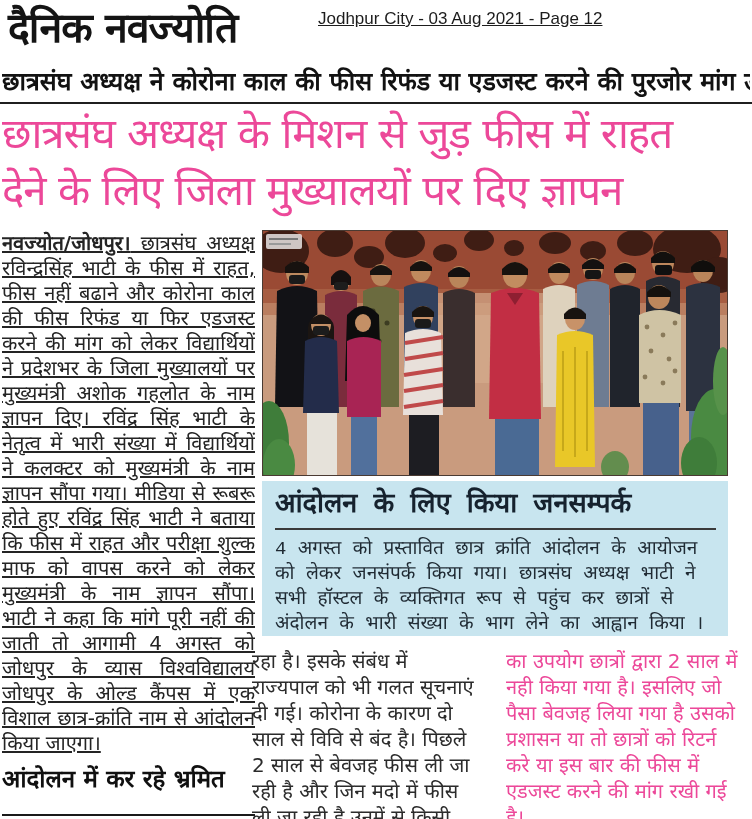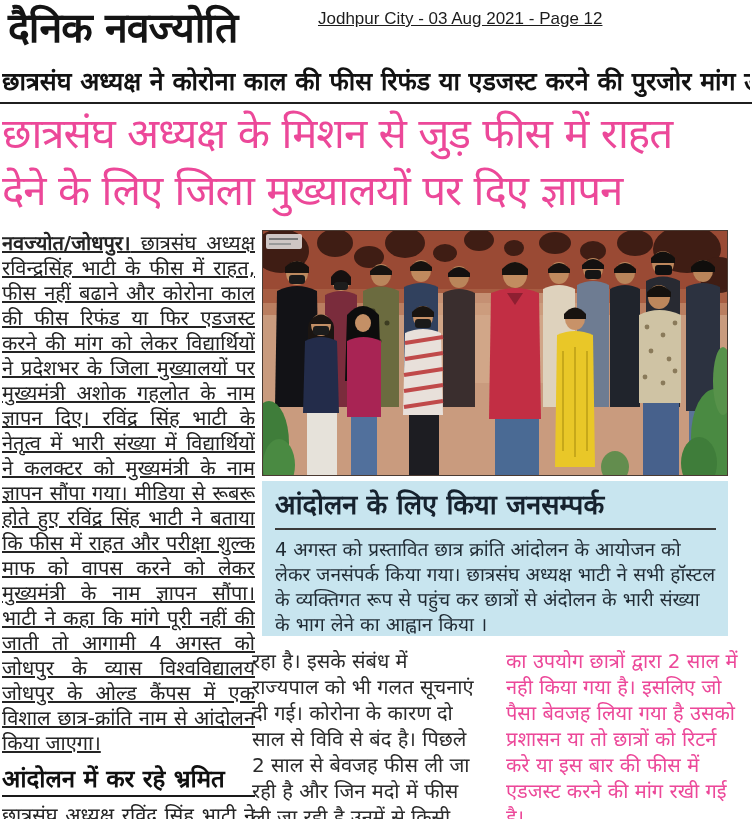--- a/index.html
+++ b/index.html
@@ -33,30 +33,30 @@
   .headline .hl-line{ font-size:42px; line-height:57px; white-space:nowrap; overflow:hidden;}
   .col{ text-align:justify; }
   .col1{
     position:absolute; left:2px; top:231px; width:253px; height:588px;
     font-size:20px; line-height:25px; color:#242424; overflow:hidden;
   }
   .col1 p{ margin:0;text-decoration:underline; }
   .col1 .lead-prefix{ font-weight:bold; }
   .subhead{
     font-size:24px; font-weight:bold; color:#101010;
-    margin:8px 0 6px 0; padding-bottom:1px;
+    margin:8px 0 6px 0; padding-bottom:20px;
     border-bottom:2px solid #1a1a1a; text-align:left; line-height:30px;
   }
   .photo-frame{
     position:absolute; left:262px; top:230px; width:466px; height:246px;
     border:1px solid #4a3a32; box-sizing:border-box; background:#c99b7e;
   }
   .infobox{
     position:absolute; left:262px; top:481px; width:466px; height:155px;
-    background:#c8e5ef; box-sizing:border-box; padding:6px 12px 0 13px;
+    background:#c8e5ef; box-sizing:border-box; padding:6px 12px 0 13px;font-family:Liberation Mono, monospace;
   }
   .infobox-title{
     font-size:27px; font-weight:bold; color:#16222e; line-height:36px;
     padding-bottom:5px; border-bottom:2px solid #3a3a3a; text-align:left;
   }
   .infobox-body{
     margin-top:7px; font-size:19px; line-height:25px; color:#1f2a33;
     text-align:left;
   }
   .col2{

